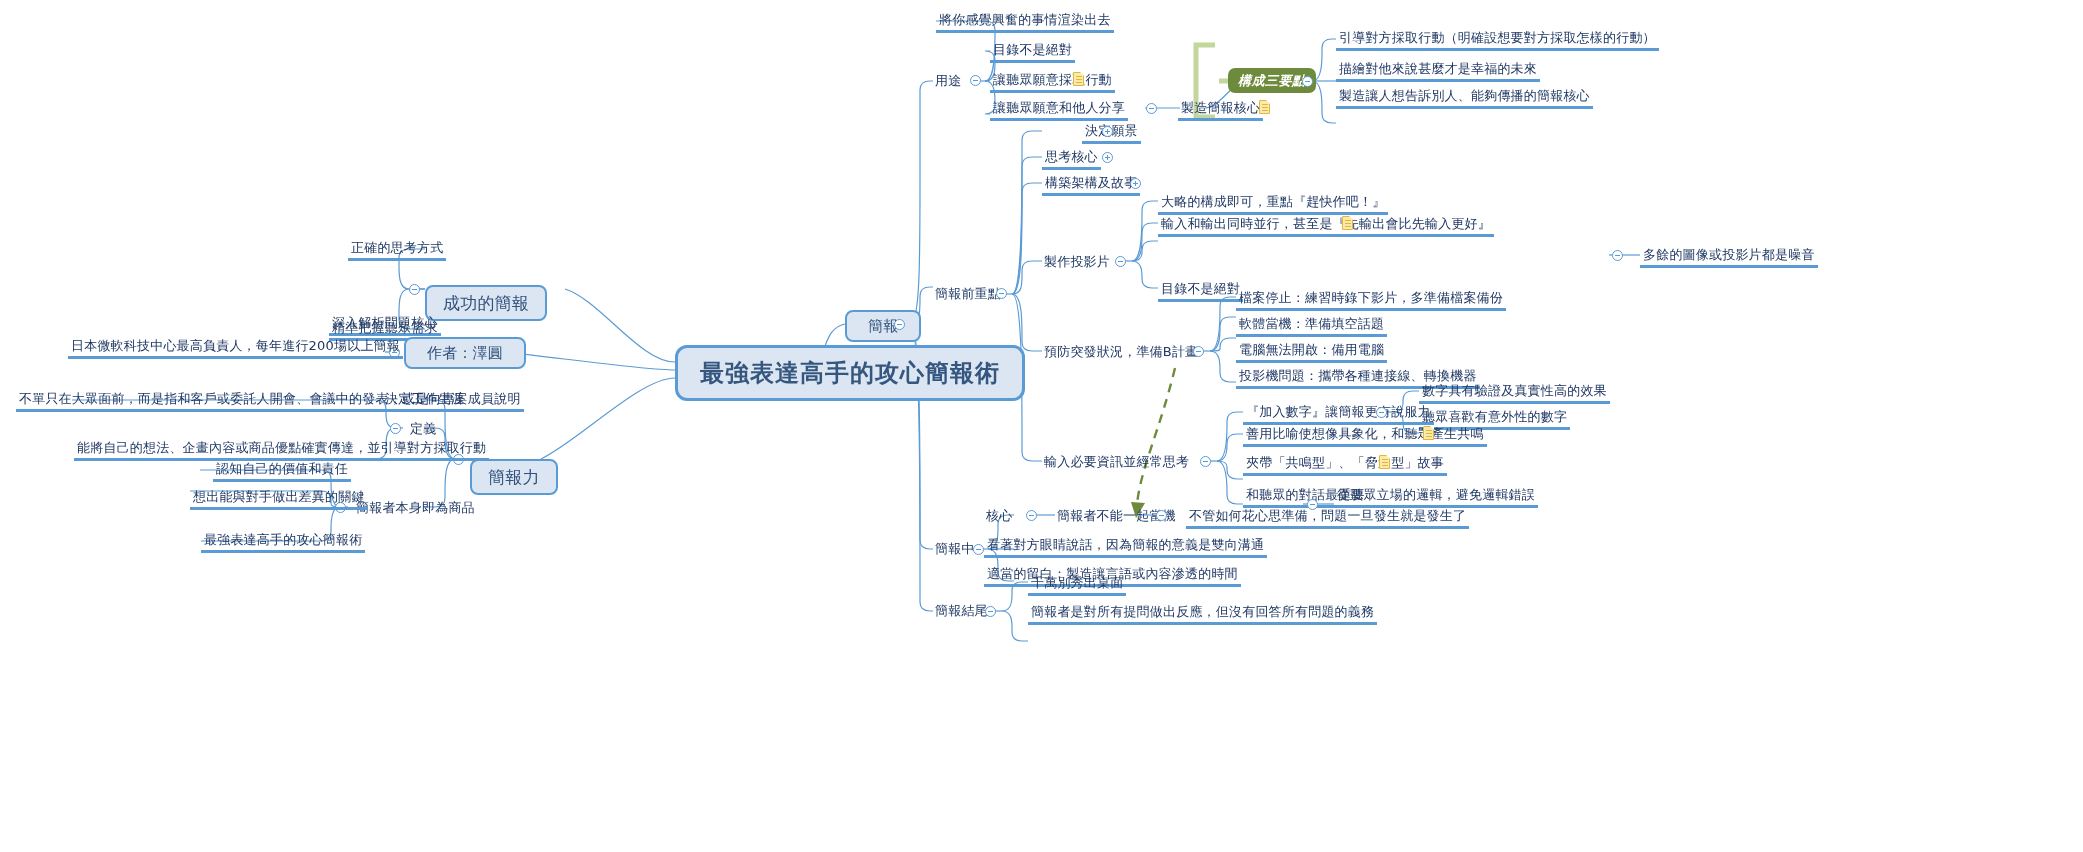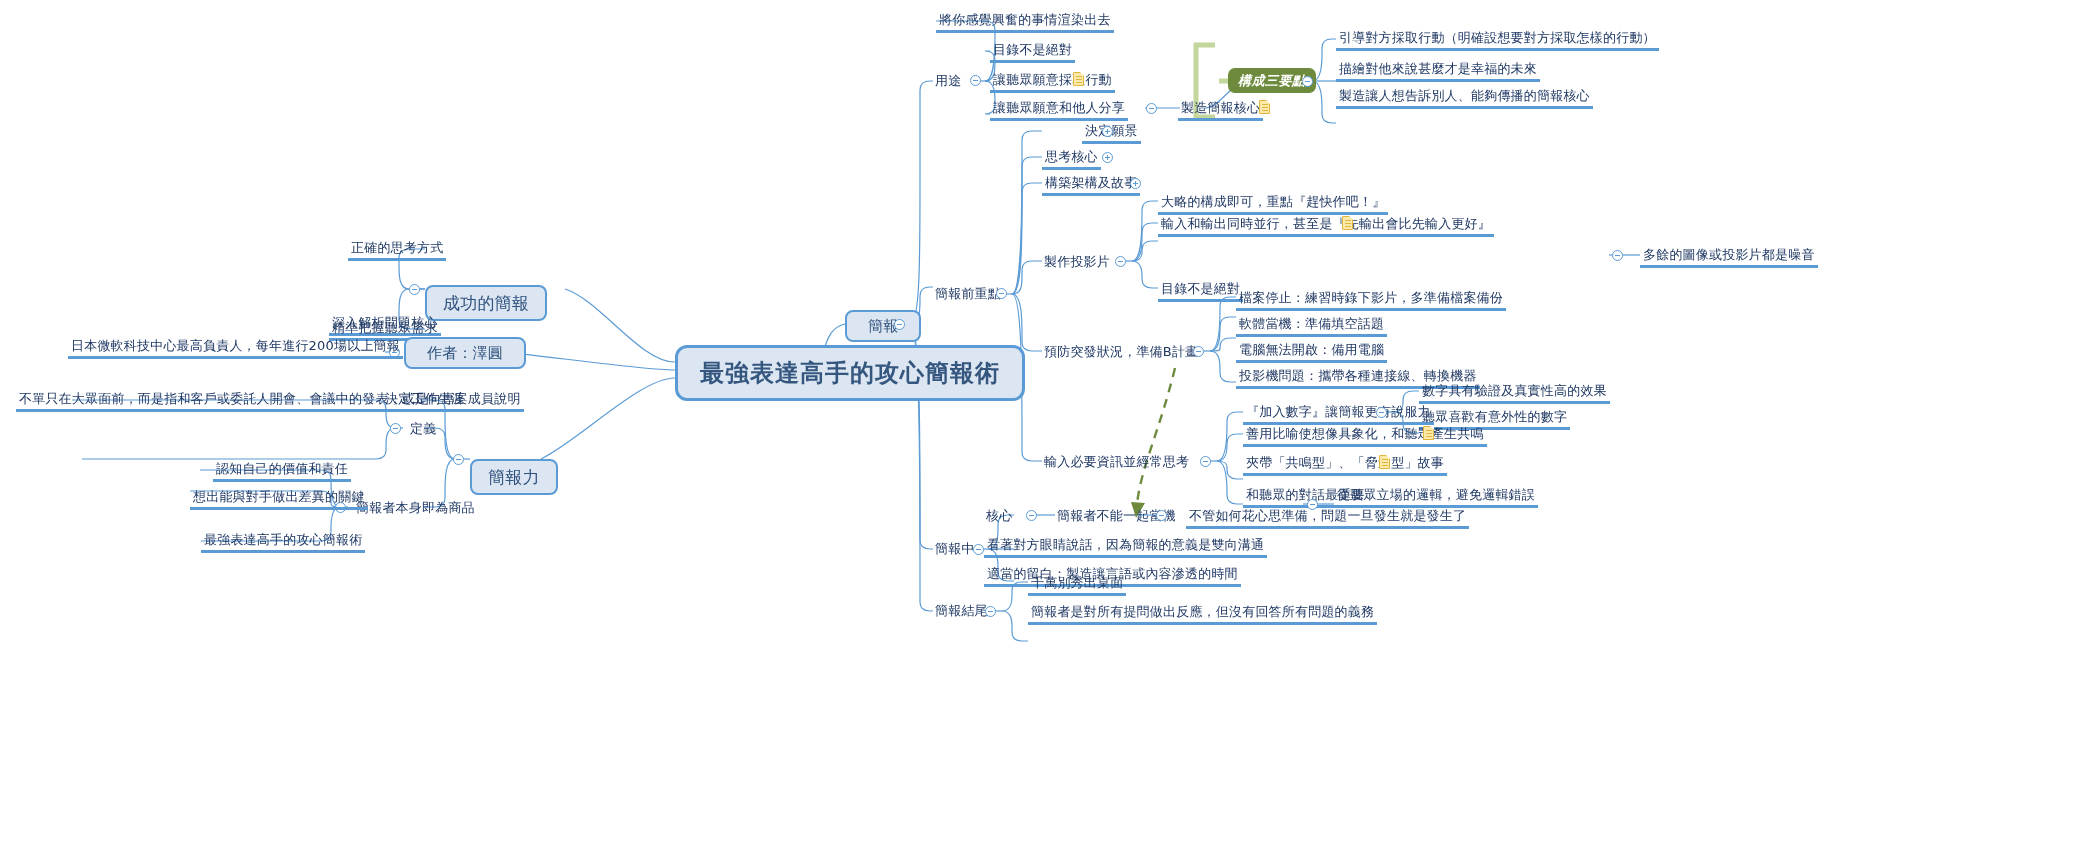--- a/index.html
+++ b/index.html
@@ -249,20 +249,21 @@
   <div class="node leaf" style="left:68px; top:338px;">日本微軟科技中心最高負責人，每年進行200場以上簡報</div>
 
   <div class="node boxed sub" style="left:470px; top:443px;">簡報力</div>
   <div class="toggle" style="left:453px; top:454px;"></div>
 
   <div class="node leaf" style="left:382px; top:391px;">決定工作生涯</div>
 
   <div class="node plain" style="left:408px; top:421px;">定義</div>
   <div class="toggle" style="left:390px; top:423px;"></div>
   <div class="node leaf" style="left:16px; top:391px;">不單只在大眾面前，而是指和客戶或委託人開會、會議中的發表，或是向專案成員說明</div>
+  <div class="node leaf" style="left:74px; top:440px;">能將自己的想法、企畫內容或商品優點確實傳達，並引導對方採取行動</div>
 
   <div class="node plain" style="left:354px; top:500px;">簡報者本身即為商品</div>
   <div class="toggle" style="left:335px; top:502px;"></div>
   <div class="node leaf" style="left:213px; top:461px;">認知自己的價值和責任</div>
   <div class="node leaf" style="left:190px; top:489px;">想出能與對手做出差異的關鍵</div>
   <div class="node leaf" style="left:201px; top:532px;">最強表達高手的攻心簡報術</div>
 
   <div class="node boxed small" style="left:845px; top:310px;">簡報</div>
   <div class="toggle" style="left:894px; top:319px;"></div>
 

